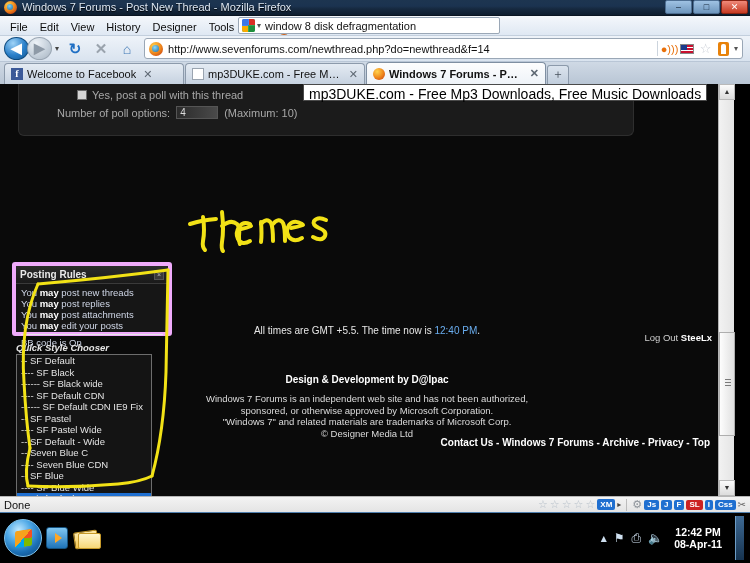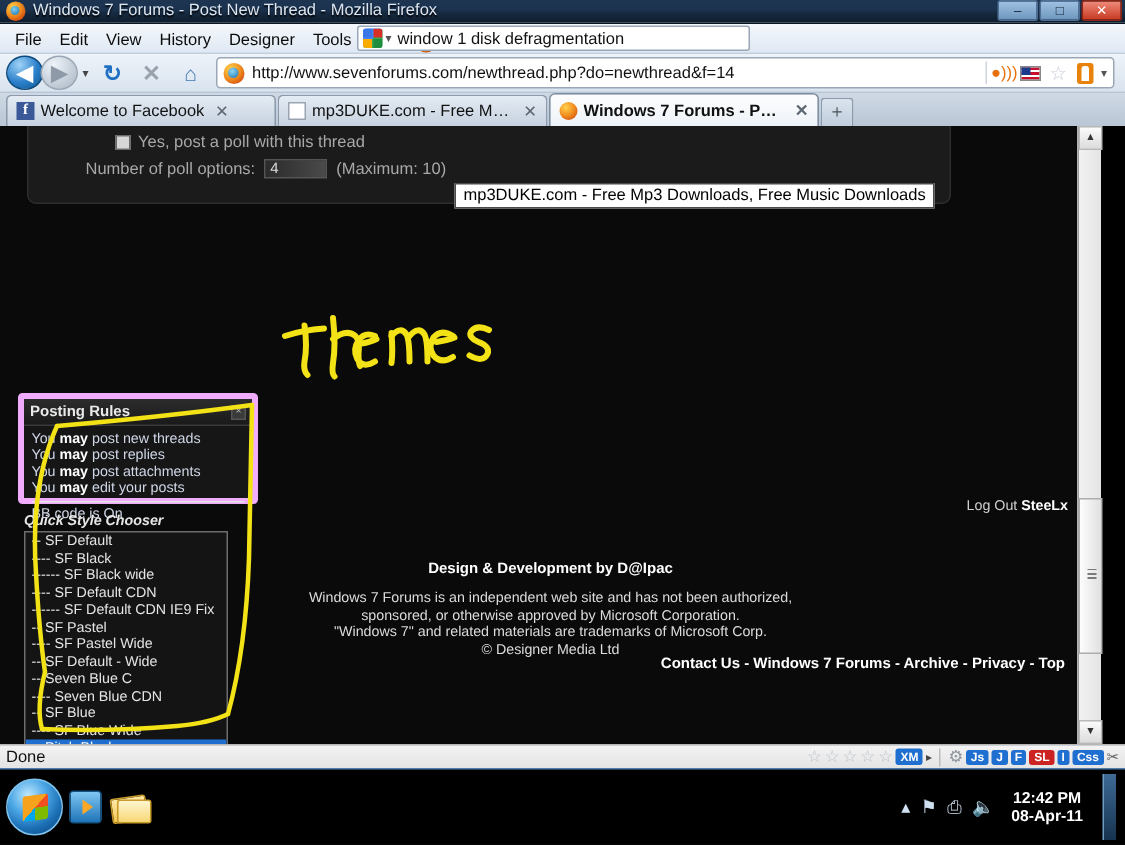--- a/index.html
+++ b/index.html
@@ -129,22 +129,22 @@
     border:1px solid #555; color:#ddd; font-size:10px; padding-left:3px; line-height:12px;}
 
   #btn-row { position:absolute; left:18px; top:56px; width:680px; display:flex;
     justify-content:center; gap:10px; }
   .formbtn { background:linear-gradient(to bottom,#353535,#222); border:1px solid #4a4a4a;
     color:#cfcfcf; font-size:10px; font-weight:bold; padding:2px 9px; border-radius:2px;
     letter-spacing:0.3px; }
 
   
   #tooltip { position:absolute; left:303px; top:84px; height:17px; background:#fff;
-    border:1px solid #4a4a4a; color:#000; font-size:11px; padding:1px 5px;
-    white-space:nowrap; z-index:40;margin-top:38px; }
+    border:1px solid #4a4a4a; color:#000; font-size:14px; padding:1px 5px;
+    white-space:nowrap; z-index:40; }
 
   
   #posting-rules { position:absolute; left:12px; top:178px; width:160px; height:74px;
     background:#161616; border:4px solid #f0abfc; border-radius:3px; }
   #pr-head { height:18px; background:linear-gradient(to bottom,#2c2c2c,#1a1a1a);
     border-bottom:1px solid #3a3a3a; display:flex; align-items:center; justify-content:space-between;
     padding:0 4px; }
   #pr-title { color:#e9e9e9; font-size:10px; font-weight:bold; }
   #pr-collapse { width:10px;height:10px;background:#3a3a3a;border:1px solid #555;color:#bbb;
     font-size:7px;line-height:8px;text-align:center; }
@@ -269,21 +269,21 @@
     <div class="mi">Designer</div>
     <div class="mi">Tools</div>
     <div class="mi">Help</div>
     <div id="menu-ff-icon"></div>
     <div id="searchbox">
       <div id="g-icon">
           <i></i>
           <b></b>
         </div>
       <span id="search-caret">▾</span>
-      <span id="search-text">window 1 disk defragmentation</span>
+      <span id="search-text">window 8 disk defragmentation</span>
     </div>
   </div>
 
   <div id="navbar">
     <div id="back-btn">◀</div>
     <div id="fwd-btn">▶</div>
     <span id="hist-caret">▾</span>
     <div class="navbtn" id="reload-btn">↻</div>
     <div class="navbtn" id="stop-btn">✕</div>
     <div class="navbtn" id="home-btn">⌂</div>
@@ -368,20 +368,23 @@
             <div class="opt">-- SF Default - Wide</div>
             <div class="opt">-- Seven Blue C</div>
             <div class="opt">---- Seven Blue CDN</div>
             <div class="opt">-- SF Blue</div>
             <div class="opt">---- SF Blue Wide</div>
             <div class="opt sel">-- Pitch Black</div>
           </div>
 
       </div>
 
+      <div id="times">
+        <span>All times are GMT +5.5. The time now is </span><span class="t">12:40 PM</span><span>.</span>
+      </div>
       <div id="logout">
         <span>Log Out</span>
         <b>SteeLx</b>
       </div>
       <div id="design">Design &amp; Development by D@Ipac</div>
       <div id="disclaimer">
         <div>Windows 7 Forums is an independent web site and has not been authorized,</div>
         <div>sponsored, or otherwise approved by Microsoft Corporation.</div>
         <div>"Windows 7" and related materials are trademarks of Microsoft Corp.</div>
         <div>© Designer Media Ltd</div>

